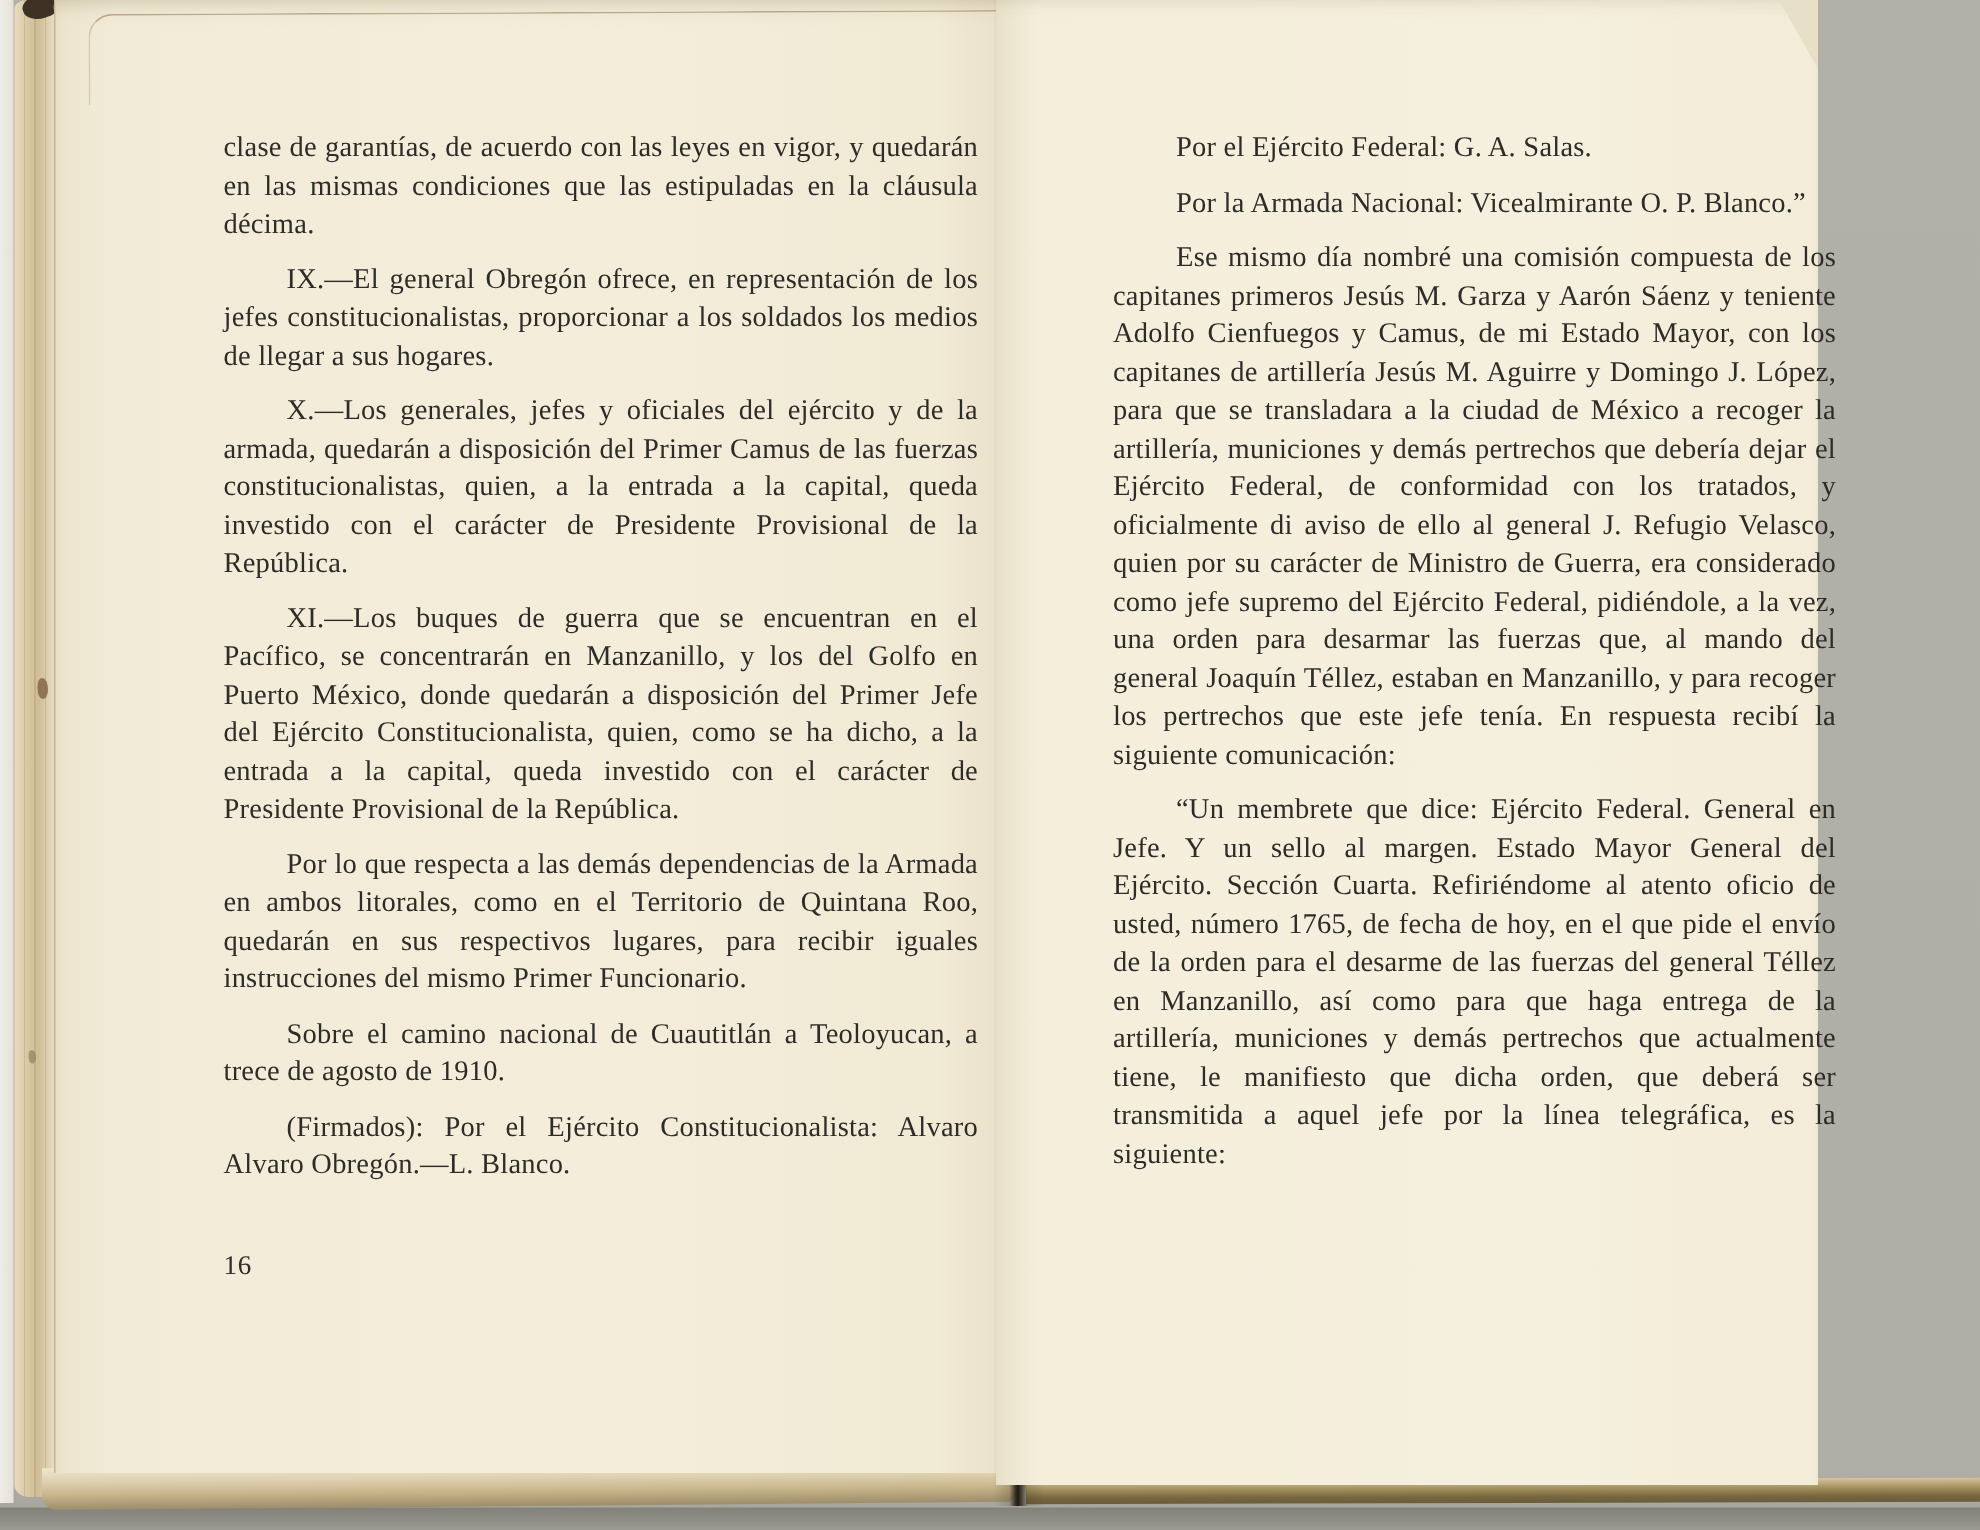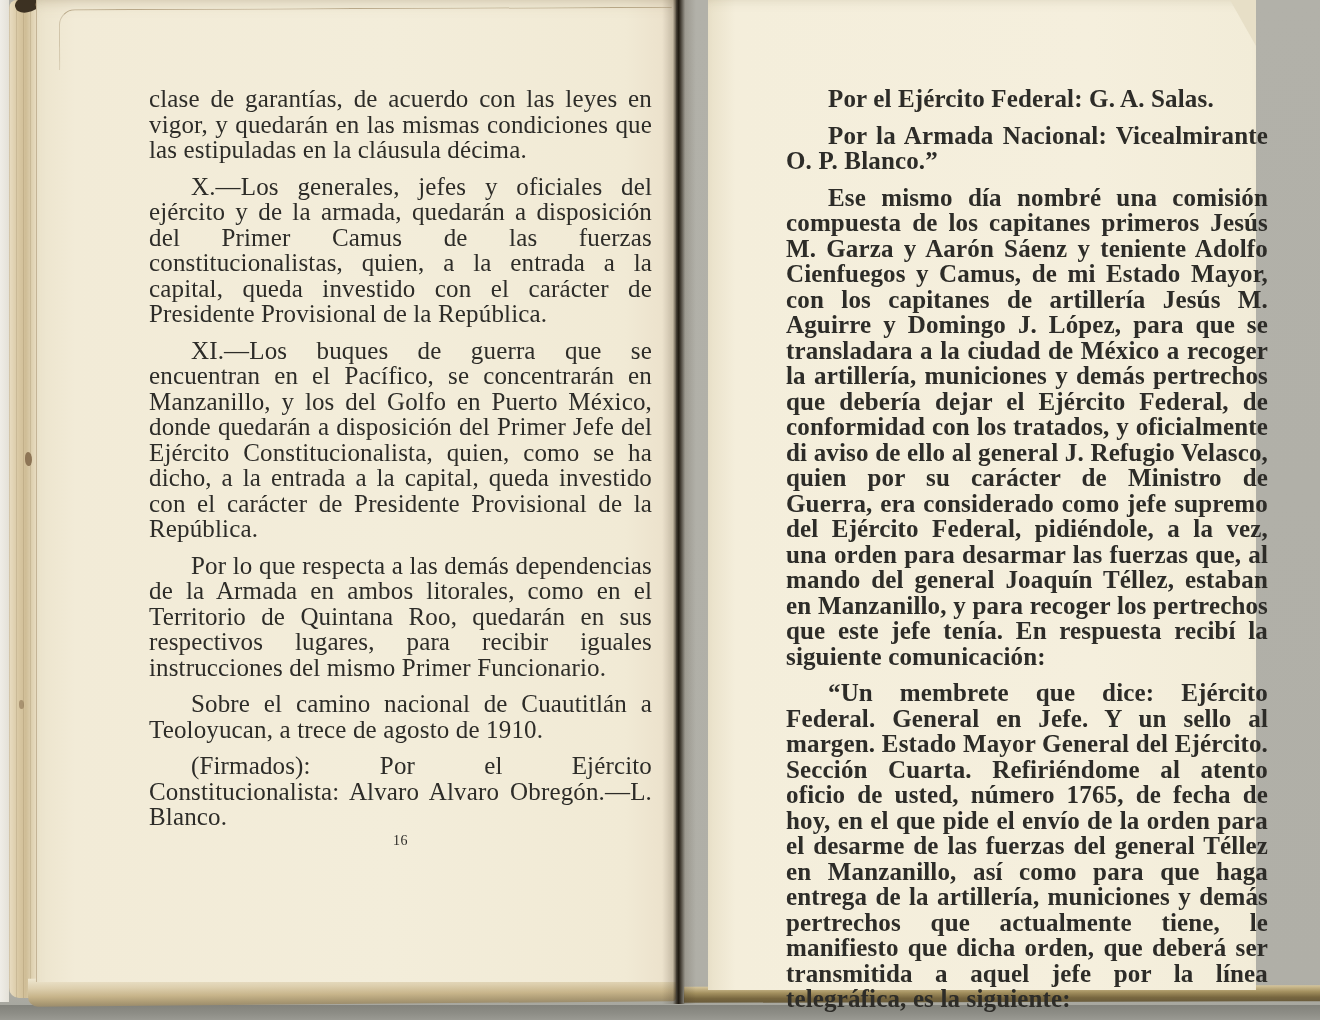--- a/index.html
+++ b/index.html
@@ -45,24 +45,23 @@
   
   .page { position: absolute; top: 0; }
   .page-left {
     left: 36px; width: 639px; height: 982px;
     background: linear-gradient(90deg, #ece4cd 0%, #f2ebd7 6%, #f3edda 55%, #f1ead5 92%, #ead fcc 100%);
     background: linear-gradient(90deg, #ece4cd 0%, #f2ebd7 6%, #f3edda 55%, #f1ead5 92%, #eadfc9 100%);
     border-left: 1px solid rgba(140,115,75,0.40);
     box-shadow: inset 0 10px 18px -14px rgba(120,100,60,0.55);
   }
   .page-right {
-    left: 708px; width: 548px; height: 990px;
+    left: 664px; width: 548px; height: 990px;
     background: linear-gradient(90deg, #e9e1c9 0%, #f4eedb 5%, #f5efdd 70%, #f2ecd8 100%);
     box-shadow: inset 0 8px 16px -14px rgba(120,100,60,0.45);
-    font-weight: bold;
   }
   
   .top-hairline {
     position: absolute; left: 22px; top: 8px; width: 612px; height: 60px;
     border-top: 1px solid rgba(140,118,78,0.55);
     border-left: 1px solid rgba(140,118,78,0.30);
     border-top-left-radius: 16px;
     transform: rotate(-0.25deg);
   }
   
@@ -92,35 +91,34 @@
   }
   .bottom-edge-right {
     position: absolute; left: 684px; top: 986px; width: 636px; height: 16px;
     background: linear-gradient(180deg, #d6c69c 0%, #a3905f 40%, #77663f 75%, #6a5c3c 100%);
     transform: skewY(-0.15deg);
   }
   
   .text-col {
     position: absolute;
     color: #2d2c28;
-    font-size: 25px;
+    font-size: 19px;
     line-height: 25.5px;
     text-align: justify;
     letter-spacing: 0.15px;
   }
   .text-col-left  { left: 112px; top: 86px; width: 503px; }
   .text-col-right { left: 78px;  top: 86px; width: 482px; }
   .para { margin: 0 0 11px 0; text-indent: 42px; }
   .para.no-indent { text-indent: 0; }
   .page-num {
     position: absolute;
     color: #2d2c28;
-    font-size: 14px;
+    font-size: 18px;
     letter-spacing: 0.5px;
-    text-align: center;
   }
   .page-num-left  { left: 112px; top: 833px; width: 503px; }
   .page-num-right { left: 78px;  top: 831px; width: 482px; }
 </style>
 </head>
 <body>
 
 <div class="scan">
 
   <div class="bottom-shadow"></div>
@@ -133,20 +131,21 @@
     <div class="speck speck-d"></div>
   </div>
 
   <div class="bottom-stack-left"></div>
   <div class="bottom-edge-right"></div>
 
   <div class="page page-left">
     <div class="top-hairline"></div>
     <div class="text-col text-col-left">
         <p class="para no-indent">clase de garantías, de acuerdo con las leyes en vigor, y quedarán en las mismas condiciones que las estipuladas en la cláusula décima.</p>
+        <p class="para">IX.—El general Obregón ofrece, en representación de los jefes constitucionalistas, proporcionar a los soldados los medios de llegar a sus hogares.</p>
         <p class="para">X.—Los generales, jefes y oficiales del ejército y de la armada, quedarán a disposición del Primer Camus de las fuerzas constitucionalistas, quien, a la entrada a la capital, queda investido con el carácter de Presidente Provisional de la República.</p>
         <p class="para">XI.—Los buques de guerra que se encuentran en el Pacífico, se concentrarán en Manzanillo, y los del Golfo en Puerto México, donde quedarán a disposición del Primer Jefe del Ejército Constitucionalista, quien, como se ha dicho, a la entrada a la capital, queda investido con el carácter de Presidente Provisional de la República.</p>
         <p class="para">Por lo que respecta a las demás dependencias de la Armada en ambos litorales, como en el Territorio de Quintana Roo, quedarán en sus respectivos lugares, para recibir iguales instrucciones del mismo Primer Funcionario.</p>
         <p class="para">Sobre el camino nacional de Cuautitlán a Teoloyucan, a trece de agosto de 1910.</p>
         <p class="para">(Firmados): Por el Ejército Constitucionalista: Alvaro Alvaro Obregón.—L. Blanco.</p>
       </div>
     <div class="page-num page-num-left">16</div>
   </div>
 
   <div class="gutter"></div>

